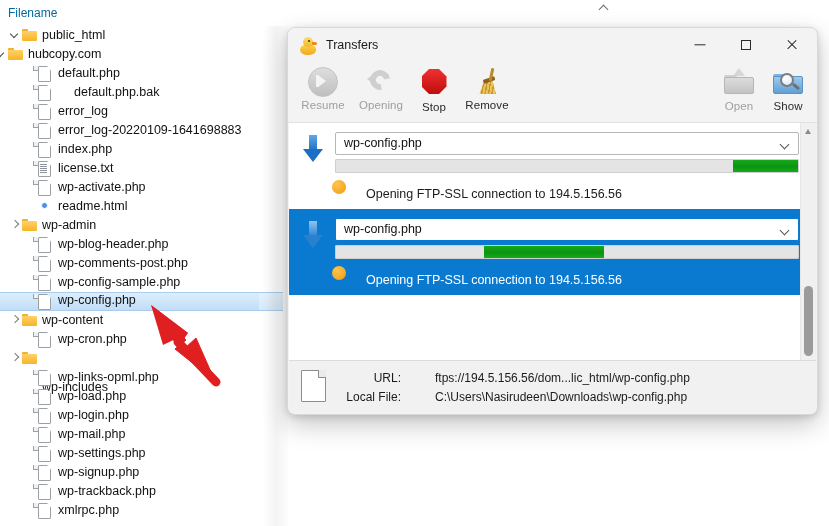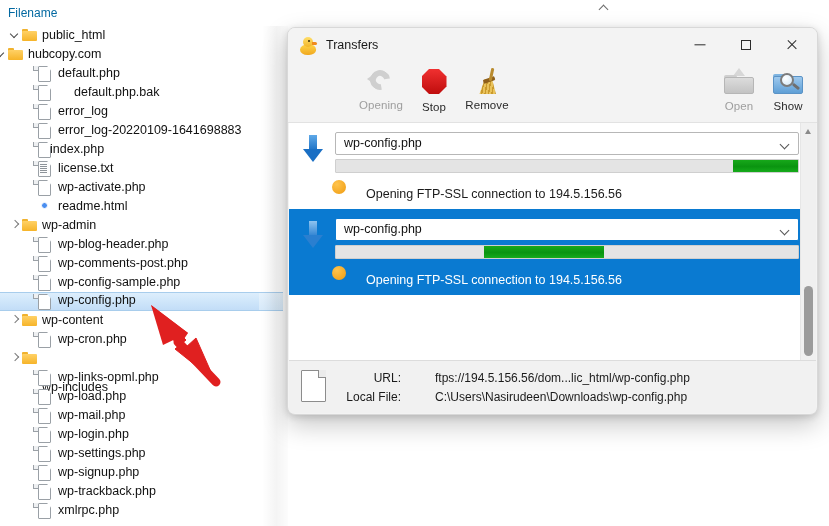--- a/index.html
+++ b/index.html
@@ -231,21 +231,21 @@
         <div class="row">
           <span class="ico" style="left: 38px;"><span class="page"></span></span>
           <span class="nm" style="left: 58px;">error_log</span>
         </div>
         <div class="row">
           <span class="ico" style="left: 38px;"><span class="page"></span></span>
           <span class="nm" style="left: 58px;">error_log-20220109-1641698883</span>
         </div>
         <div class="row">
           <span class="ico" style="left: 38px;"><span class="page"></span></span>
-          <span class="nm" style="left: 50px;">index.php</span>
+          <span class="nm" style="left: 58px;">index.php</span>
         </div>
         <div class="row">
           <span class="ico" style="left: 38px;"><span class="page page-txt"><span class="page-lines"></span></span></span>
           <span class="nm" style="left: 58px;">license.txt</span>
         </div>
         <div class="row">
           <span class="ico" style="left: 38px;"><span class="page"></span></span>
           <span class="nm" style="left: 58px;">wp-activate.php</span>
         </div>
         <div class="row">
@@ -291,25 +291,25 @@
         <div class="row">
           <span class="ico" style="left: 38px;"><span class="page"></span></span>
           <span class="nm" style="left: 58px;">wp-links-opml.php</span>
         </div>
         <div class="row">
           <span class="ico" style="left: 38px;"><span class="page"></span></span>
           <span class="nm" style="left: 58px;">wp-load.php</span>
         </div>
         <div class="row">
           <span class="ico" style="left: 38px;"><span class="page"></span></span>
+          <span class="nm" style="left: 58px;">wp-login.php</span>
+        </div>
+        <div class="row">
+          <span class="ico" style="left: 38px;"><span class="page"></span></span>
           <span class="nm" style="left: 58px;">wp-mail.php</span>
-        </div>
-        <div class="row">
-          <span class="ico" style="left: 38px;"><span class="page"></span></span>
-          <span class="nm" style="left: 58px;">wp-login.php</span>
         </div>
         <div class="row">
           <span class="ico" style="left: 38px;"><span class="page"></span></span>
           <span class="nm" style="left: 58px;">wp-settings.php</span>
         </div>
         <div class="row">
           <span class="ico" style="left: 38px;"><span class="page"></span></span>
           <span class="nm" style="left: 58px;">wp-signup.php</span>
         </div>
         <div class="row">
@@ -340,20 +340,26 @@
         </div>
       <div class="wbtn max" style="right:48px">
           <div class="g"></div>
         </div>
       <div class="wbtn clo" style="right:2px">
           <div class="g"></div>
         </div>
     </div>
 
     <div class="toolbar">
+      <div class="tbtn dis" style="left:6px;width:58px">
+        <div class="ticon">
+            <div class="ic-resume"></div>
+          </div>
+        <div class="tlabel">Resume</div>
+      </div>
       <div class="tbtn dis" style="left:64px;width:58px">
         <div class="ticon">
             <div class="ic-reload"></div>
           </div>
         <div class="tlabel">Opening</div>
       </div>
       <div class="tbtn" style="left:124px;width:44px">
         <div class="ticon">
             <div class="ic-stop"></div>
           </div>

